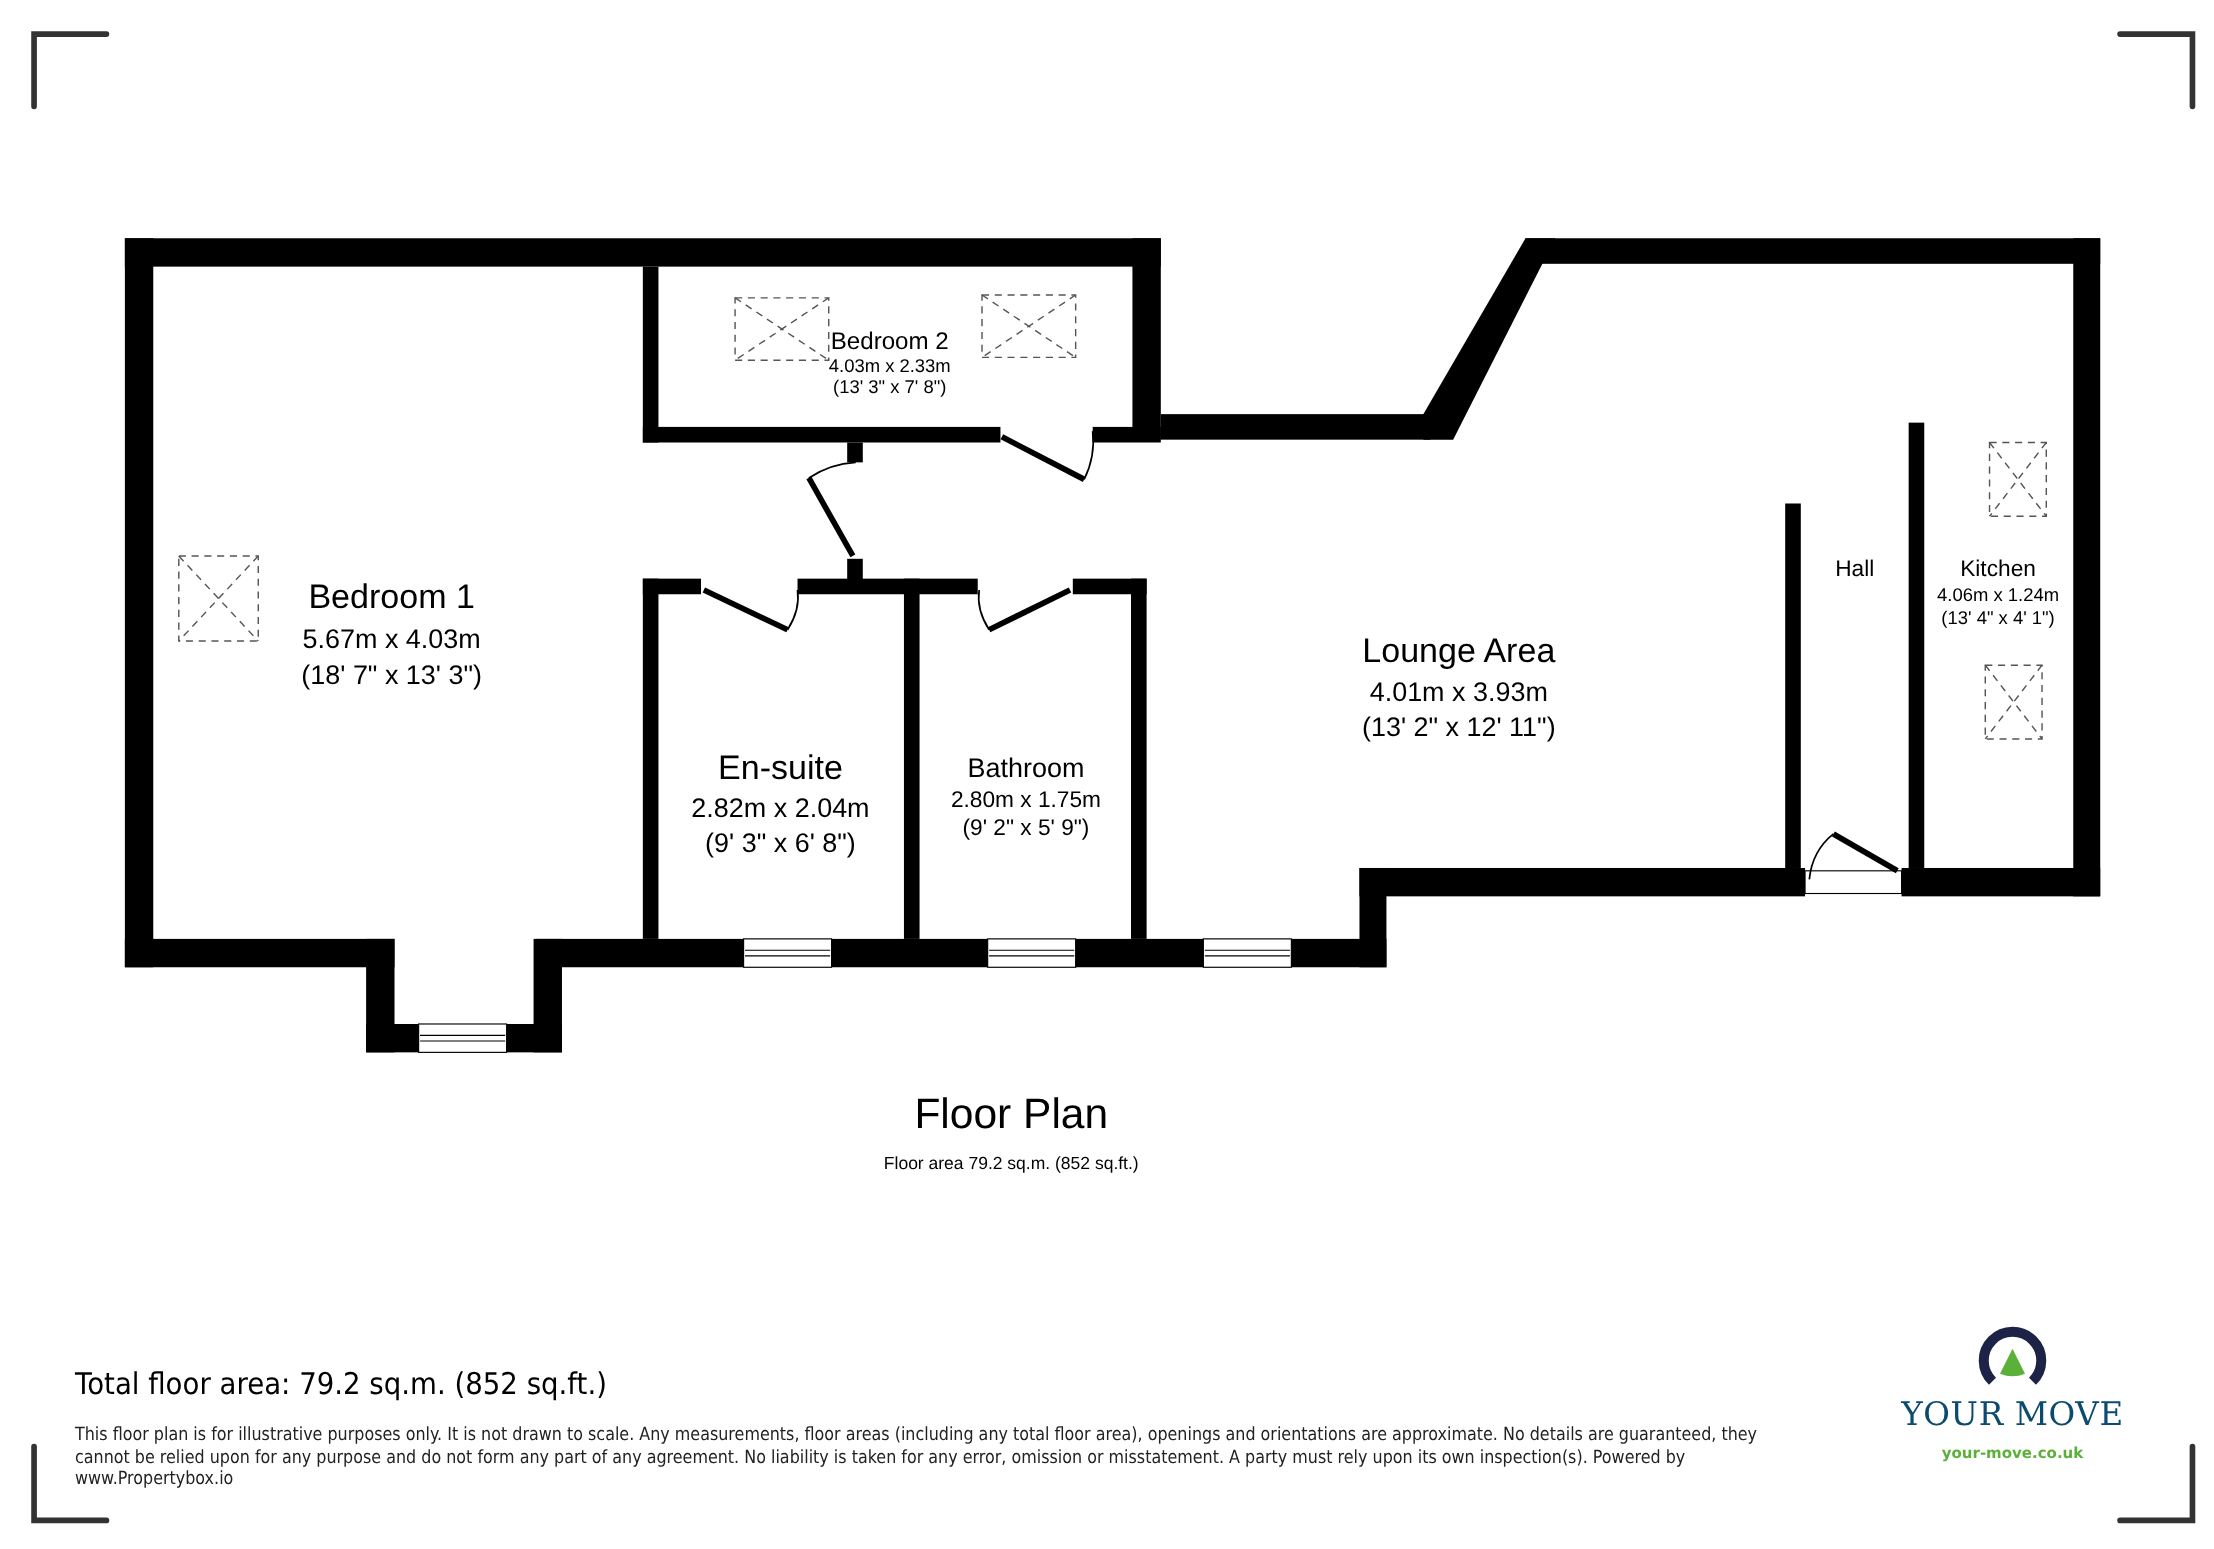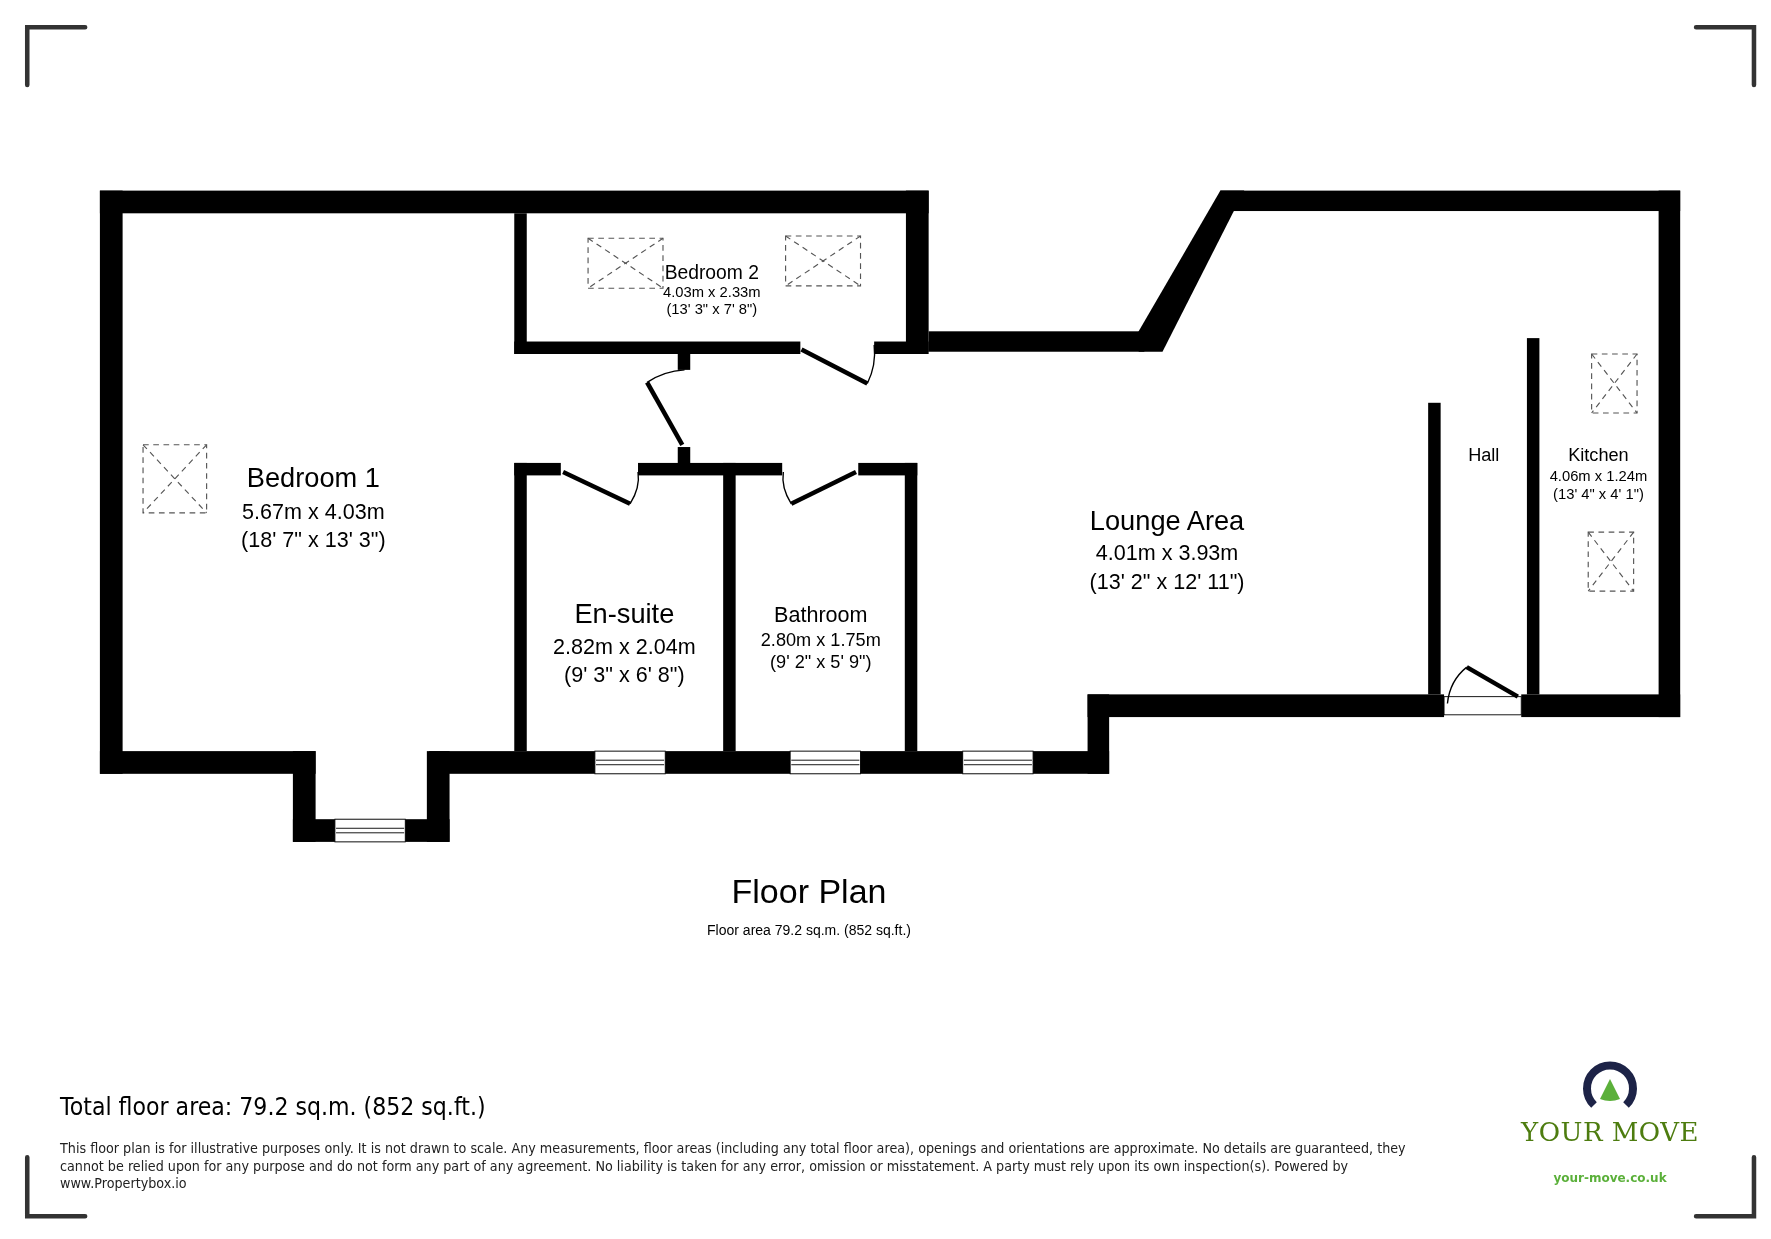--- a/index.html
+++ b/index.html
@@ -5,22 +5,22 @@
   html, body { margin:0; padding:0; background:#ffffff; }
   body { width:1771px; height:1239px; position:relative; overflow:hidden; font-family:"DejaVu Sans", sans-serif; color:#000; }
   #plan-svg { position:absolute; left:0; top:0; width:1771px; height:1239px; }
   .room-label { font-family:"Liberation Sans", sans-serif; fill:#000; text-anchor:middle; }
   .title { position:absolute; left:0; width:1594px; text-align:center; font-family:Liberation Sans, sans-serif;margin-left:12px; }
   #floor-title { top:872px; font-size:34px; }
   #floor-area { top:922px; font-size:14px; }
   #total-area { position:absolute; left:60px; top:1093px; font-size:24px; font-family:"DejaVu Sans", sans-serif; transform:scaleX(0.92); transform-origin:left; }
   #disclaimer { position:absolute; left:60px; top:1140px; width:1560px; font-size:14.5px; line-height:17.5px; color:#222; font-family:"DejaVu Sans", sans-serif; transform:scaleX(0.88); transform-origin:left; }
   #logo { position:absolute; left:1505px; top:1055px; width:210px; text-align:center; }
-  #logo-name { font-family:"DejaVu Serif", serif; font-size:26px; color:#4d7c0f; letter-spacing:0.5px; margin-top:2px; display:block; }
-  #logo-url { font-family:"DejaVu Sans", sans-serif; font-size:12px; color:#5bb03a; font-weight:bold; display:block; margin-top:24px;text-align:center; }
+  #logo-name { font-family:"DejaVu Serif", serif; font-size:26px; color:#0c4a6e; letter-spacing:0.5px; margin-top:2px; display:block; }
+  #logo-url { font-family:"DejaVu Sans", sans-serif; font-size:12px; color:#5bb03a; font-weight:bold; display:block; margin-top:8px;text-align:center; }
 </style>
 </head>
 <body>
 
 <svg id="plan-svg" viewBox="0 0 1560 1092" preserveAspectRatio="none" xmlns="http://www.w3.org/2000/svg">
 
   <g stroke="#333" stroke-width="4" fill="none" stroke-linecap="round">
     <path d="M24 75 V24 H75"></path>
     <path d="M1494 24 H1545 V75"></path>
     <path d="M24 1020 V1072 H75"></path>

